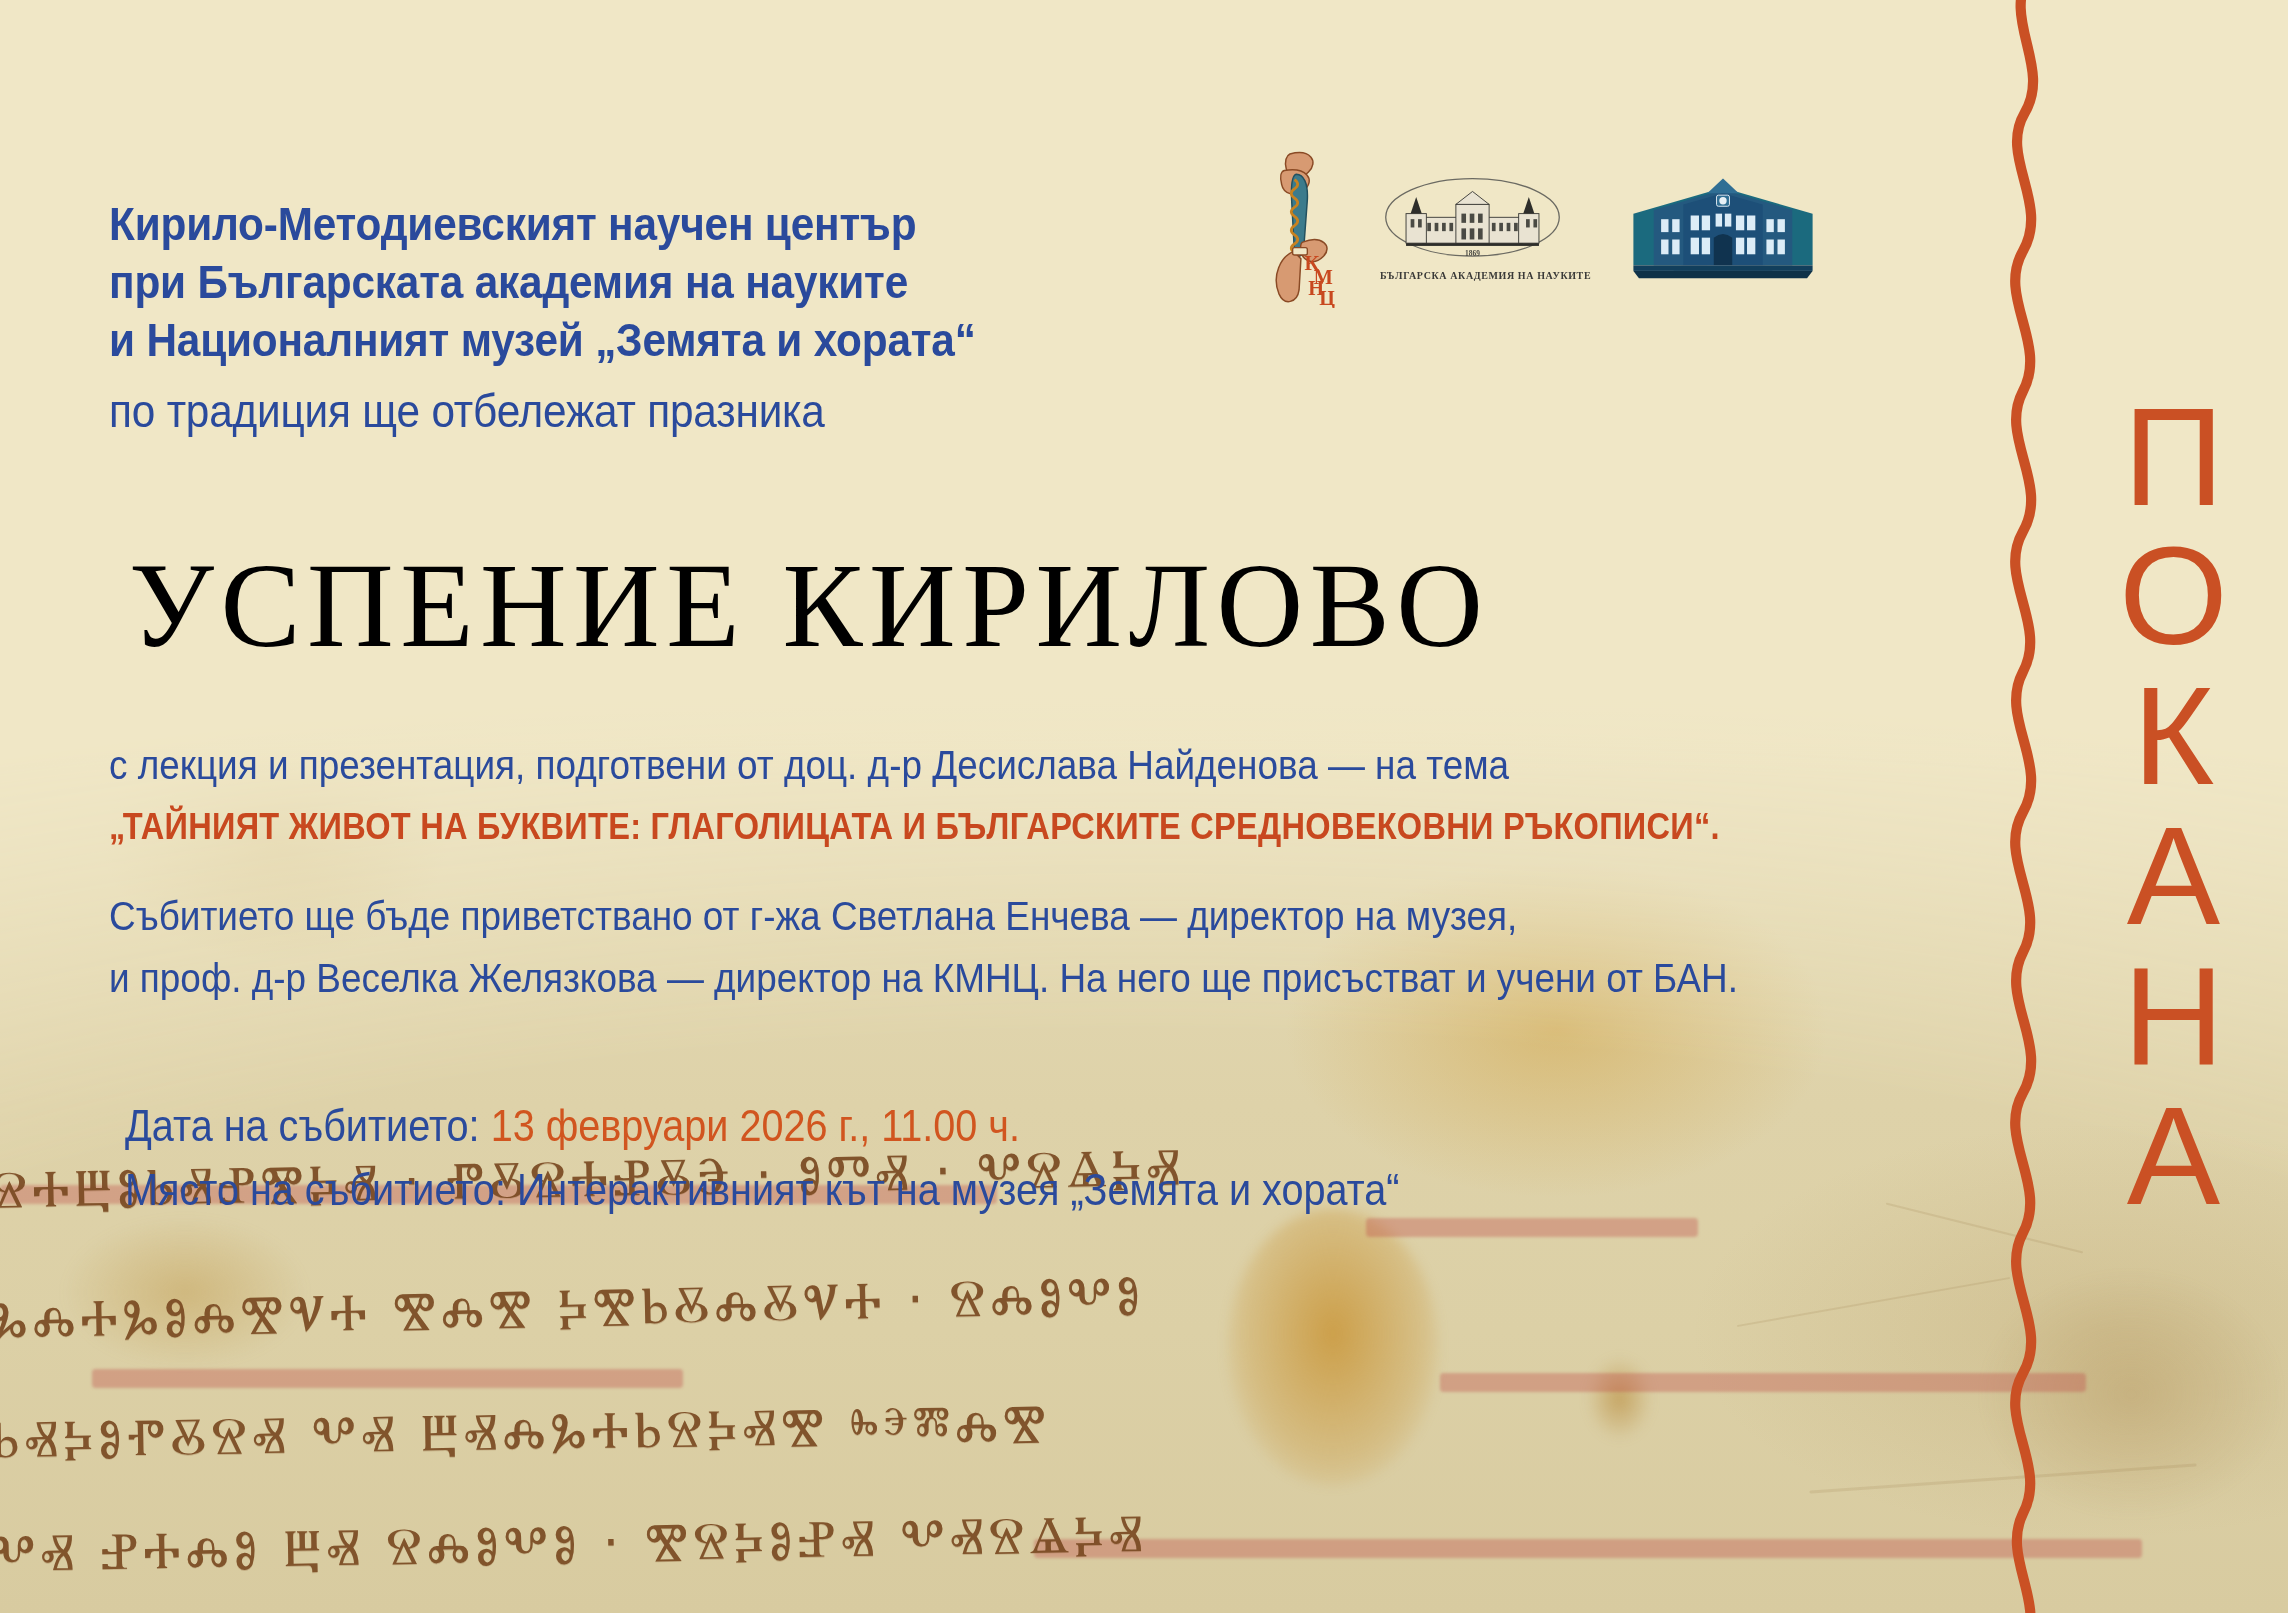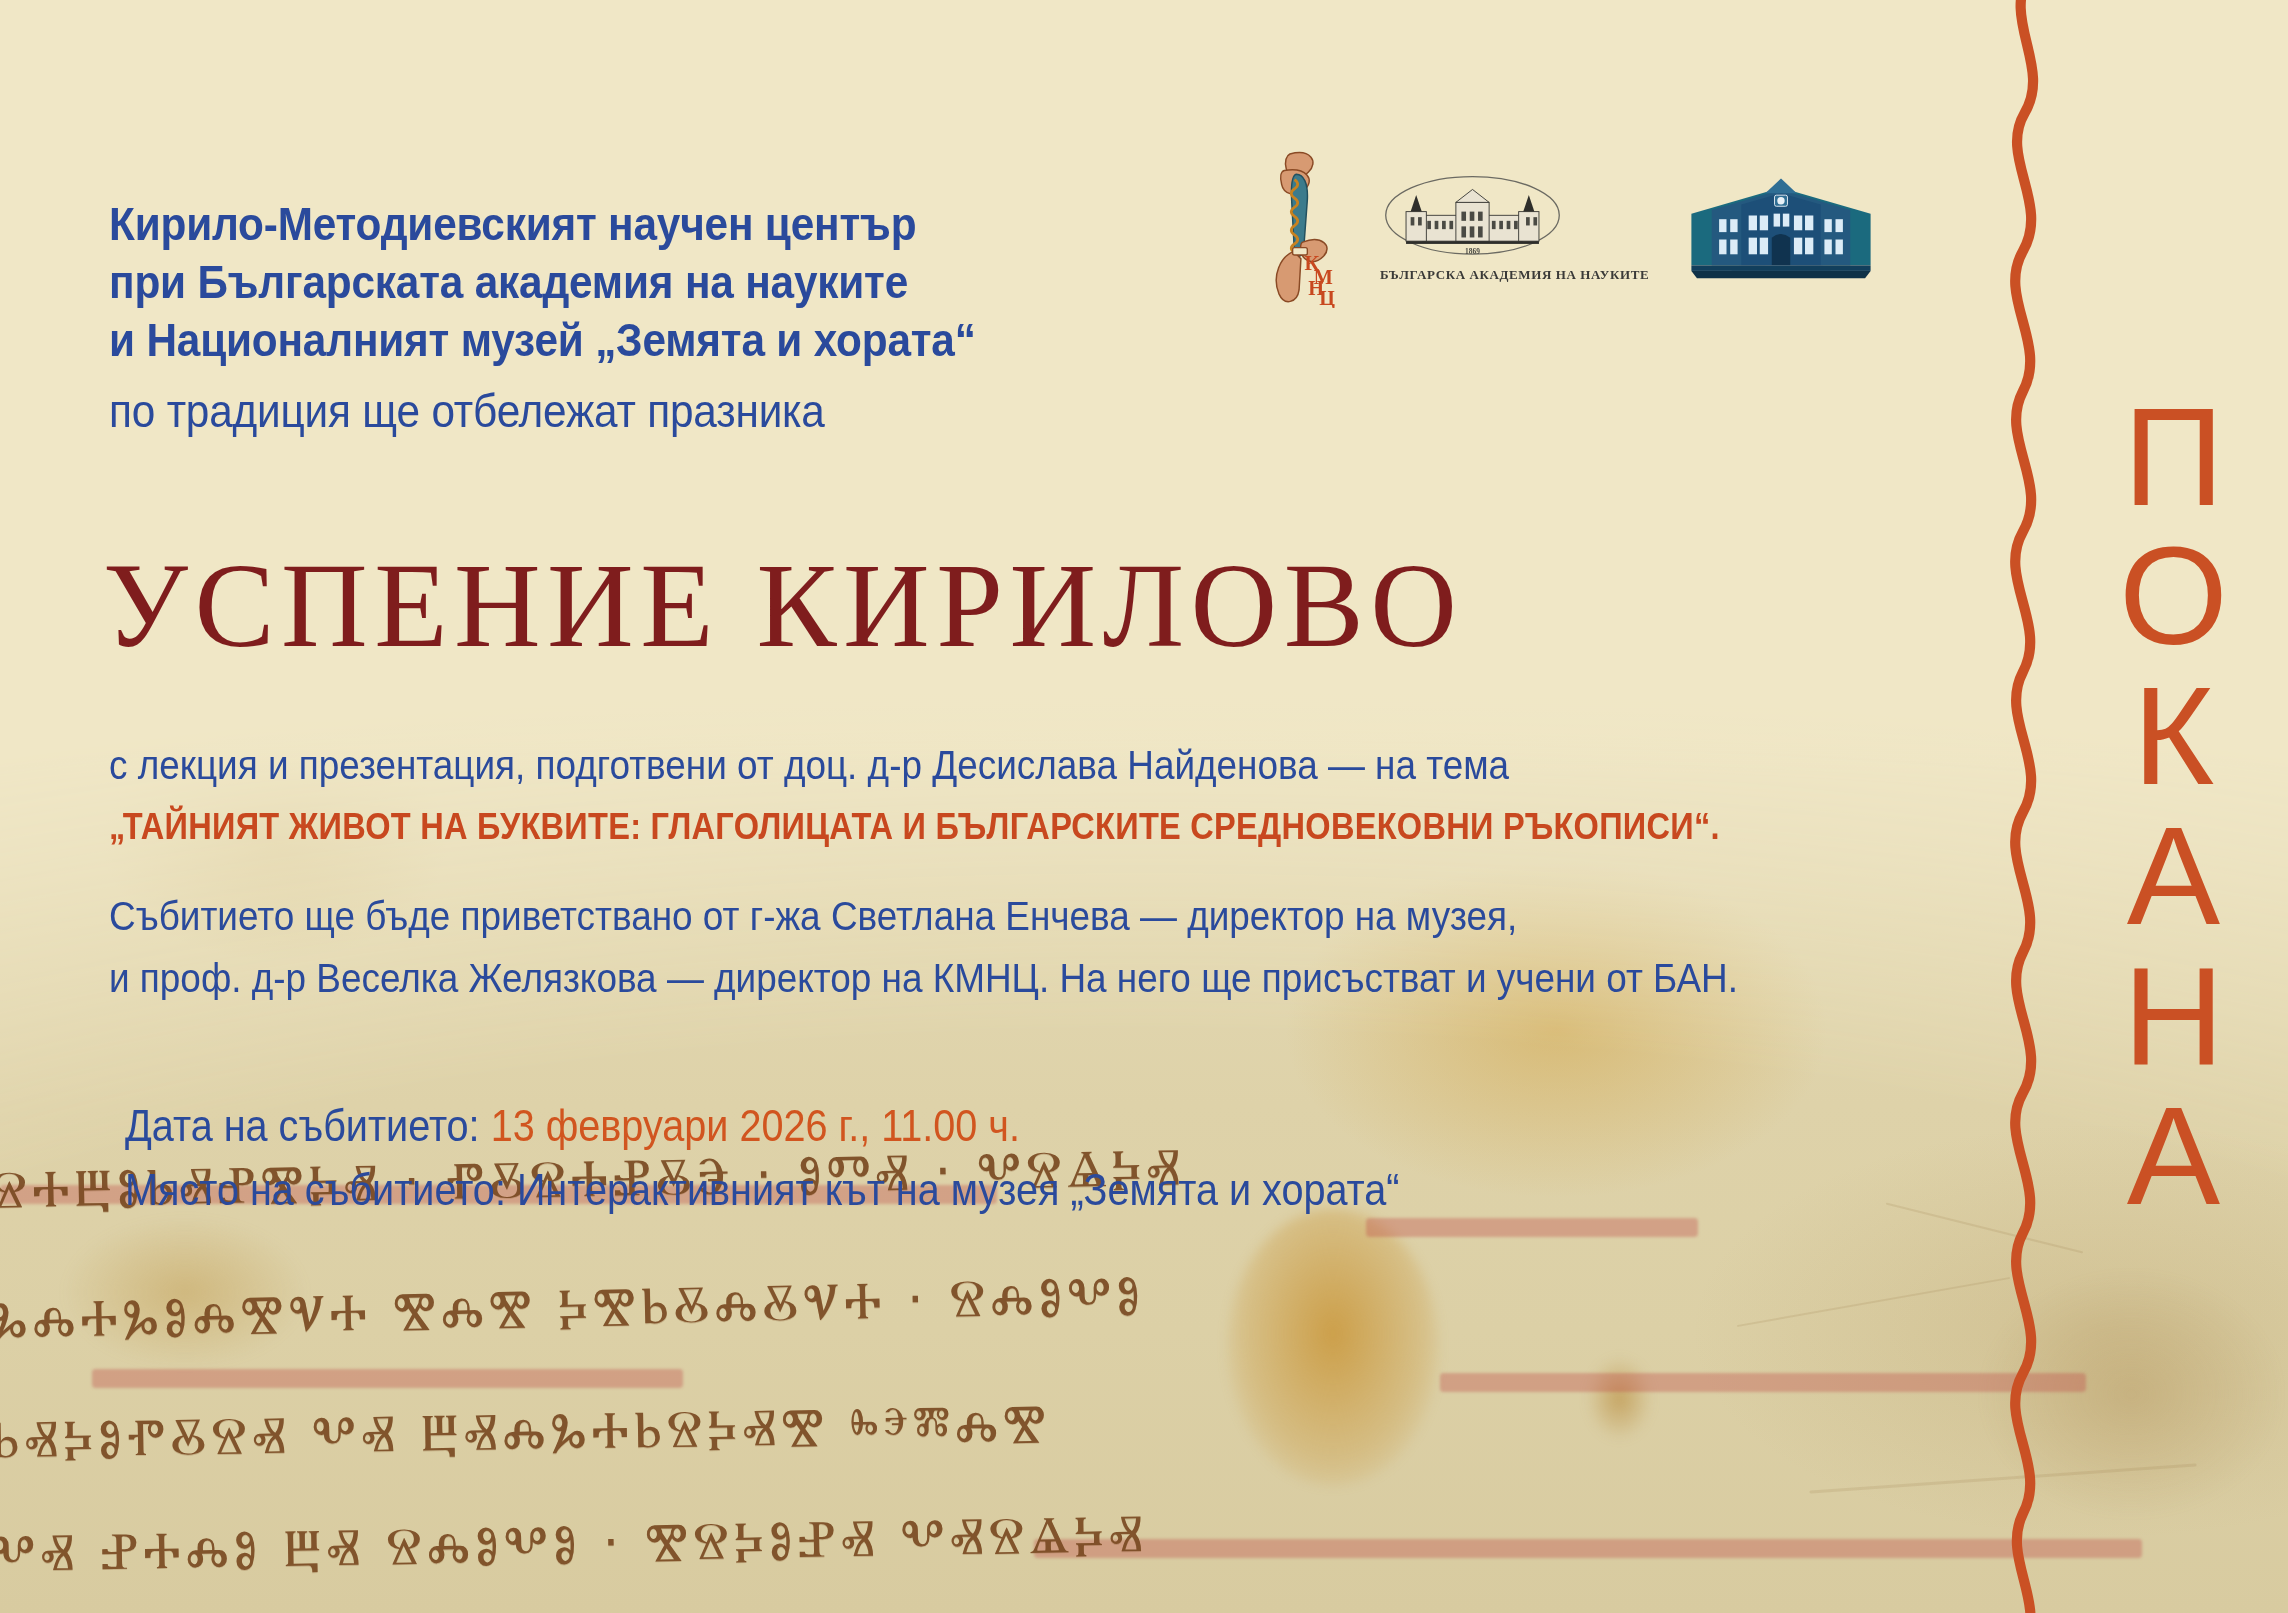--- a/index.html
+++ b/index.html
@@ -104,22 +104,22 @@
     white-space:nowrap;
   }
   .org-line.reg{font-weight:400;}
 
   .logos{
     position:absolute;left:1266px;top:146px;
     display:flex;align-items:center;gap:35px;
   }
 
   .main-title{
-    position:absolute;left:103px;top:537px;
-    color:#7f1d1d;
+    position:absolute;left:129px;top:537px;
+    color:#000000;
     font-family:"Liberation Serif","DejaVu Serif",serif;
     font-weight:400;
     font-size:120px;
     letter-spacing:6.5px;
     white-space:nowrap;
   }
 
   .lecture{position:absolute;left:109px;top:738px;width:1754px;}
   .lec-line{
     color:#2a4a9c;
@@ -162,21 +162,21 @@
     line-height:1.45;
     transform:scaleX(.9);transform-origin:left center;
     white-space:nowrap;
   }
   .det-line .hl{color:#d1551f;}
 
   
   .logo{display:block;}
   .ban-cap{
     font-family:"Liberation Serif","DejaVu Serif",serif;
-    font-size:13px;letter-spacing:0.6px;color:#3a3a38;text-align:center;
+    font-size:10px;letter-spacing:0.6px;color:#3a3a38;text-align:center;
     margin-top:0.9px;
   }
 </style>
 </head>
 <body>
 
 <div id="poster">
 
   <div class="parchment"></div>
   <div class="parch-edge"></div>

